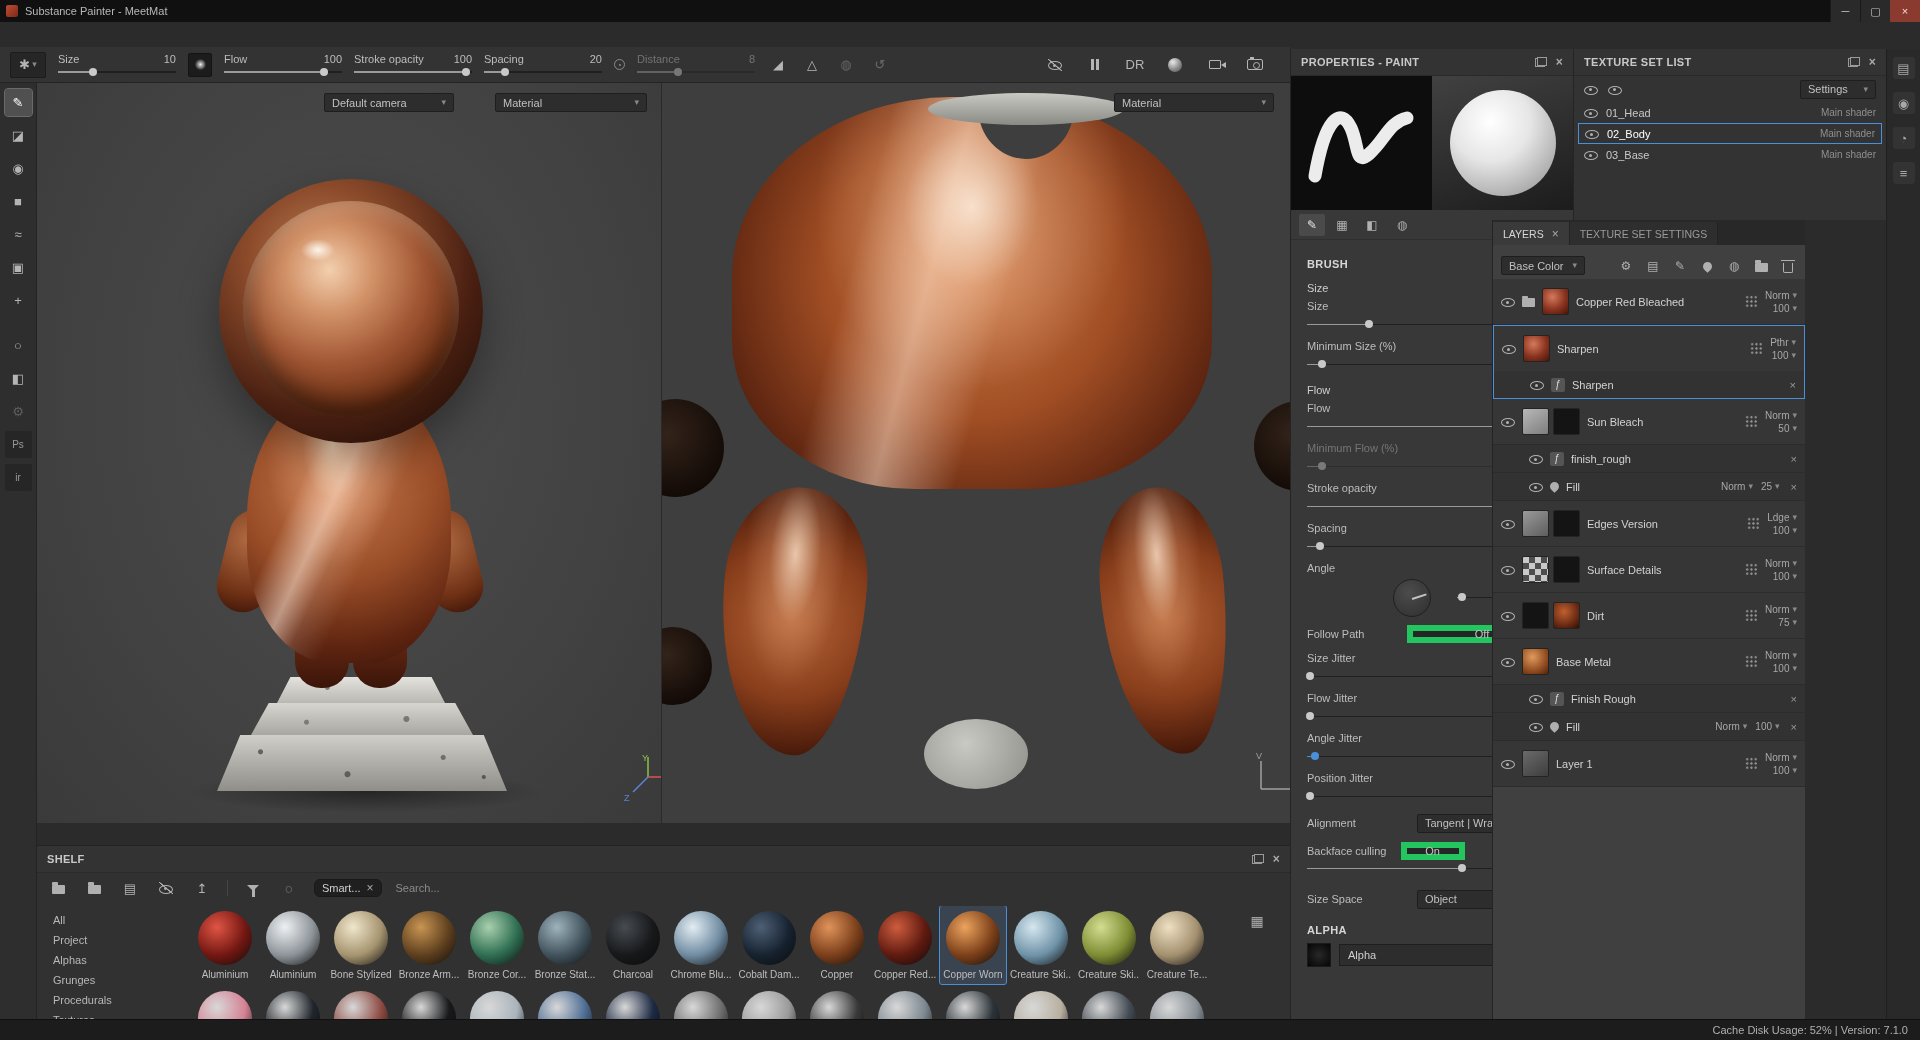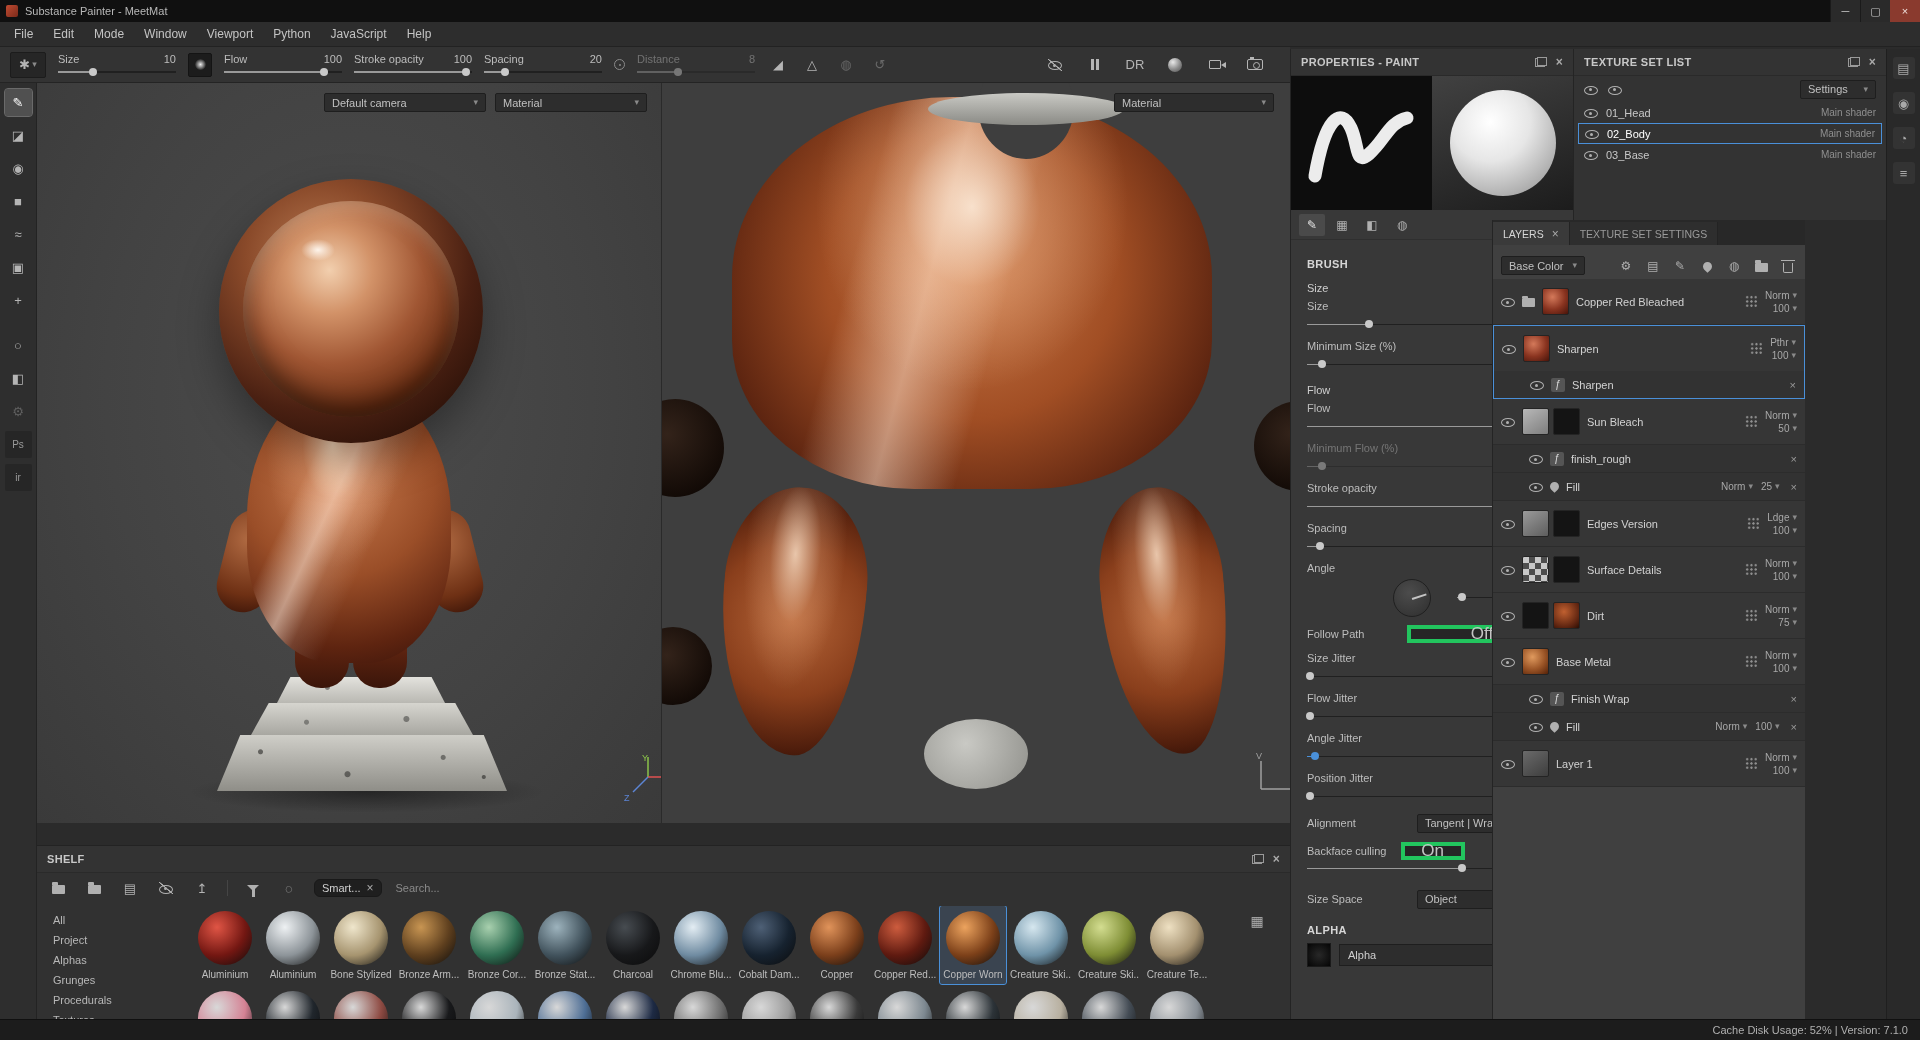--- a/index.html
+++ b/index.html
@@ -137,21 +137,21 @@
 .prow.disabled{opacity:.45}
 .side-box{position:absolute;right:0;top:10px;width:22px;height:22px;background:#1e1e1e;border:1px solid #151515;border-radius:2px;display:flex;align-items:center;justify-content:center}
 .dotpr{width:10px;height:10px;border-radius:50%;background:radial-gradient(circle,#e8e8e8,rgba(232,232,232,0) 72%)}
 .gearbtn{position:absolute;right:0;top:14px;color:#9a9a9a;font-size:13px}
 .prow-angle{height:62px;position:relative;padding-top:4px}
 .prow-angle .top{display:flex;justify-content:space-between;font-size:11px;color:#bdbdbd;height:17px}
 .dial{position:absolute;left:86px;top:21px;width:38px;height:38px;border-radius:50%;border:1px solid #202020;background:radial-gradient(circle at 42% 35%,#4c4c4c,#2e2e2e)}
 .dial::after{content:"";position:absolute;left:18px;top:18px;width:15px;height:1.5px;background:#c4c4c4;transform-origin:0 50%;transform:rotate(-18deg)}
 .mini-trk{position:absolute;left:150px;top:34px;width:86px;display:flex}
 .prow-btn{height:28px;display:flex;align-items:center;justify-content:space-between;font-size:11px;color:#bdbdbd}
-.btn-dark{width:150px;height:18px;background:#262626;border:4px solid #22c55e;color:#c4c4c4;display:flex;align-items:center;justify-content:center;font-size:17px}
+.btn-dark{width:150px;height:18px;background:#262626;border:6px solid #22c55e;color:#c4c4c4;display:flex;align-items:center;justify-content:center;font-size:11px}
 .prow-dd{height:30px;display:flex;align-items:center;justify-content:space-between;font-size:11px;color:#bdbdbd}
 .prow-bf{height:46px;padding-top:4px}
 .bf-top{display:flex;align-items:center;font-size:11px;color:#bdbdbd;height:18px}
 .bf-top .btn-dark{width:64px;margin-left:14px}
 .bfval{margin-left:auto}
 .bf-bot{display:flex;height:16px;align-items:center}
 .alpha-row{display:flex;gap:8px;align-items:center;height:30px}
 .alpha-thumb{width:24px;height:24px;background:radial-gradient(circle,#282828,#050505);border:1px solid #1a1a1a;flex:none}
 .alpha-bar{flex:1;height:22px;background:#2d2d2d;border:1px solid #1e1e1e;display:flex;align-items:center;padding:0 8px;font-size:11px;color:#cfcfcf}
 .alpha-bar .x{margin-left:auto}
@@ -227,30 +227,20 @@
   <div id="titlebar">
     <div class="app-icon"></div>
     <span id="title-text">Substance Painter - MeetMat</span>
     <div class="win-controls">
       <div class="wc min">─</div>
       <div class="wc max">▢</div>
       <div class="wc close">×</div>
     </div>
   </div>
 
-  <div id="menubar">
-      <div class="menu-item">File</div>
-      <div class="menu-item">Edit</div>
-      <div class="menu-item">Mode</div>
-      <div class="menu-item">Window</div>
-      <div class="menu-item">Viewport</div>
-      <div class="menu-item">Python</div>
-      <div class="menu-item">JavaScript</div>
-      <div class="menu-item">Help</div>
-    </div>
 
   <div id="toolbar">
     <div id="tb-groups">
         <div class="tb-stamp">
           <span class="gicon">✱</span>
           <span class="car">▾</span>
         </div>
         <div class="tb-slider">
           <div class="tsl-top">
             <span class="tsl-lab">Size</span>
@@ -368,21 +358,21 @@
     <div class="mm-head"></div>
     <div class="mm-face"></div>
     <svg class="gizmo" width="52" height="52">
       <line x1="26" y1="26" x2="26" y2="6" stroke="#8bc34a" stroke-width="1.5"></line>
       <line x1="26" y1="26" x2="47" y2="26" stroke="#e05252" stroke-width="1.5"></line>
       <line x1="26" y1="26" x2="11" y2="41" stroke="#5c85d6" stroke-width="1.5"></line>
       <text x="20" y="10" font-size="9" fill="#8bc34a">Y</text>
       <text x="43" y="38" font-size="9" fill="#e05252">X</text>
       <text x="2" y="50" font-size="9" fill="#5c85d6">Z</text>
     </svg>
-  <div class="dd vp-dd" style="width: 162px; left: 287px;">
+  <div class="dd vp-dd" style="width: 130px; left: 287px;">
         <span class="ddv">Default camera</span>
         <span class="car">▾</span>
       </div>
       <div class="dd vp-dd" style="width: 152px; left: 458px;">
         <span class="ddv">Material</span>
         <span class="car">▾</span>
       </div>
     </div>
 
   <div id="vp2d">
@@ -824,21 +814,21 @@
             </div>
             <div class="mline">
               <span>100</span>
               <span class="car">▾</span>
             </div>
           </div>
         </div>
         <div class="lrow effect">
           <span class="i-eye"></span>
           <span class="mi-fx">ƒ</span>
-          <span class="lname">Finish Wrap</span>
+          <span class="lname">Finish Rough</span>
           <span class="xbtn">×</span>
         </div>
         <div class="lrow effect">
           <span class="i-eye"></span>
           <span class="i-drop"></span>
           <span class="lname">Fill</span>
           <div class="emeta">
             <span class="mline">
               <span>Norm</span>
               <span class="car">▾</span>

